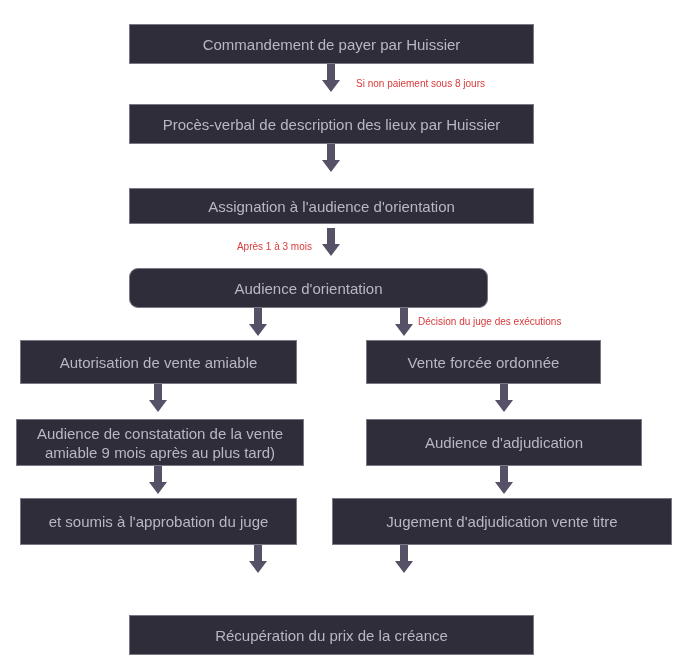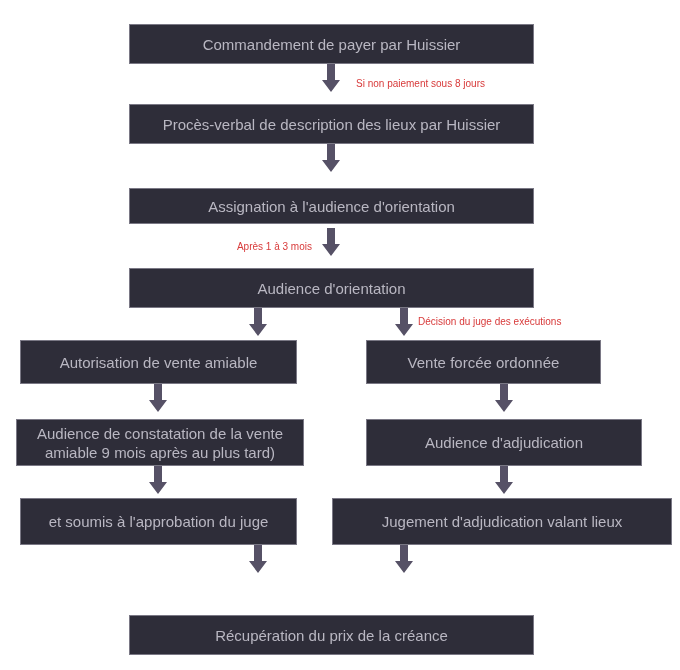--- a/index.html
+++ b/index.html
@@ -78,21 +78,21 @@
 
   <div class="arrow" style="left:321px; top:228px;">
     <svg width="20" height="29" viewBox="0 0 20 29" aria-hidden="true">
       <path d="M6 0 H14 V16 H19 L10 28 L1 16 H6 Z" fill="#565166"></path>
     </svg>
   </div>
   <div class="edge-label right-aligned" style="left:150px; top:240px; width:162px;">
     <span>Après 1 à 3 mois</span>
   </div>
 
-  <div class="node" style="left:129px; top:268px; width:405px; height:40px;">
+  <div class="node" style="left:129px; top:268px; width:359px; height:40px;border-radius:9px;">
     <span>Audience d'orientation</span>
   </div>
 
   <div class="arrow" style="left:248px; top:308px;">
     <svg width="20" height="29" viewBox="0 0 20 29" aria-hidden="true">
       <path d="M6 0 H14 V16 H19 L10 28 L1 16 H6 Z" fill="#565166"></path>
     </svg>
   </div>
   <div class="arrow" style="left:394px; top:308px;">
     <svg width="20" height="29" viewBox="0 0 20 29" aria-hidden="true">
@@ -145,21 +145,21 @@
   </div>
 
   <div class="node" style="left:20px; top:498px; width:277px; height:47px;">
     <span>
       <span>et soumis à l'approbation du juge</span>
     </span>
   </div>
 
   <div class="node" style="left:332px; top:498px; width:340px; height:47px;">
     <span>
-      <span>Jugement d'adjudication valant lieux</span>
+      <span>Jugement d'adjudication vente titre</span>
     </span>
   </div>
 
   <div class="arrow" style="left:248px; top:545px;">
     <svg width="20" height="29" viewBox="0 0 20 29" aria-hidden="true">
       <path d="M6 0 H14 V16 H19 L10 28 L1 16 H6 Z" fill="#565166"></path>
     </svg>
   </div>
   <div class="arrow" style="left:394px; top:545px;">
     <svg width="20" height="29" viewBox="0 0 20 29" aria-hidden="true">

